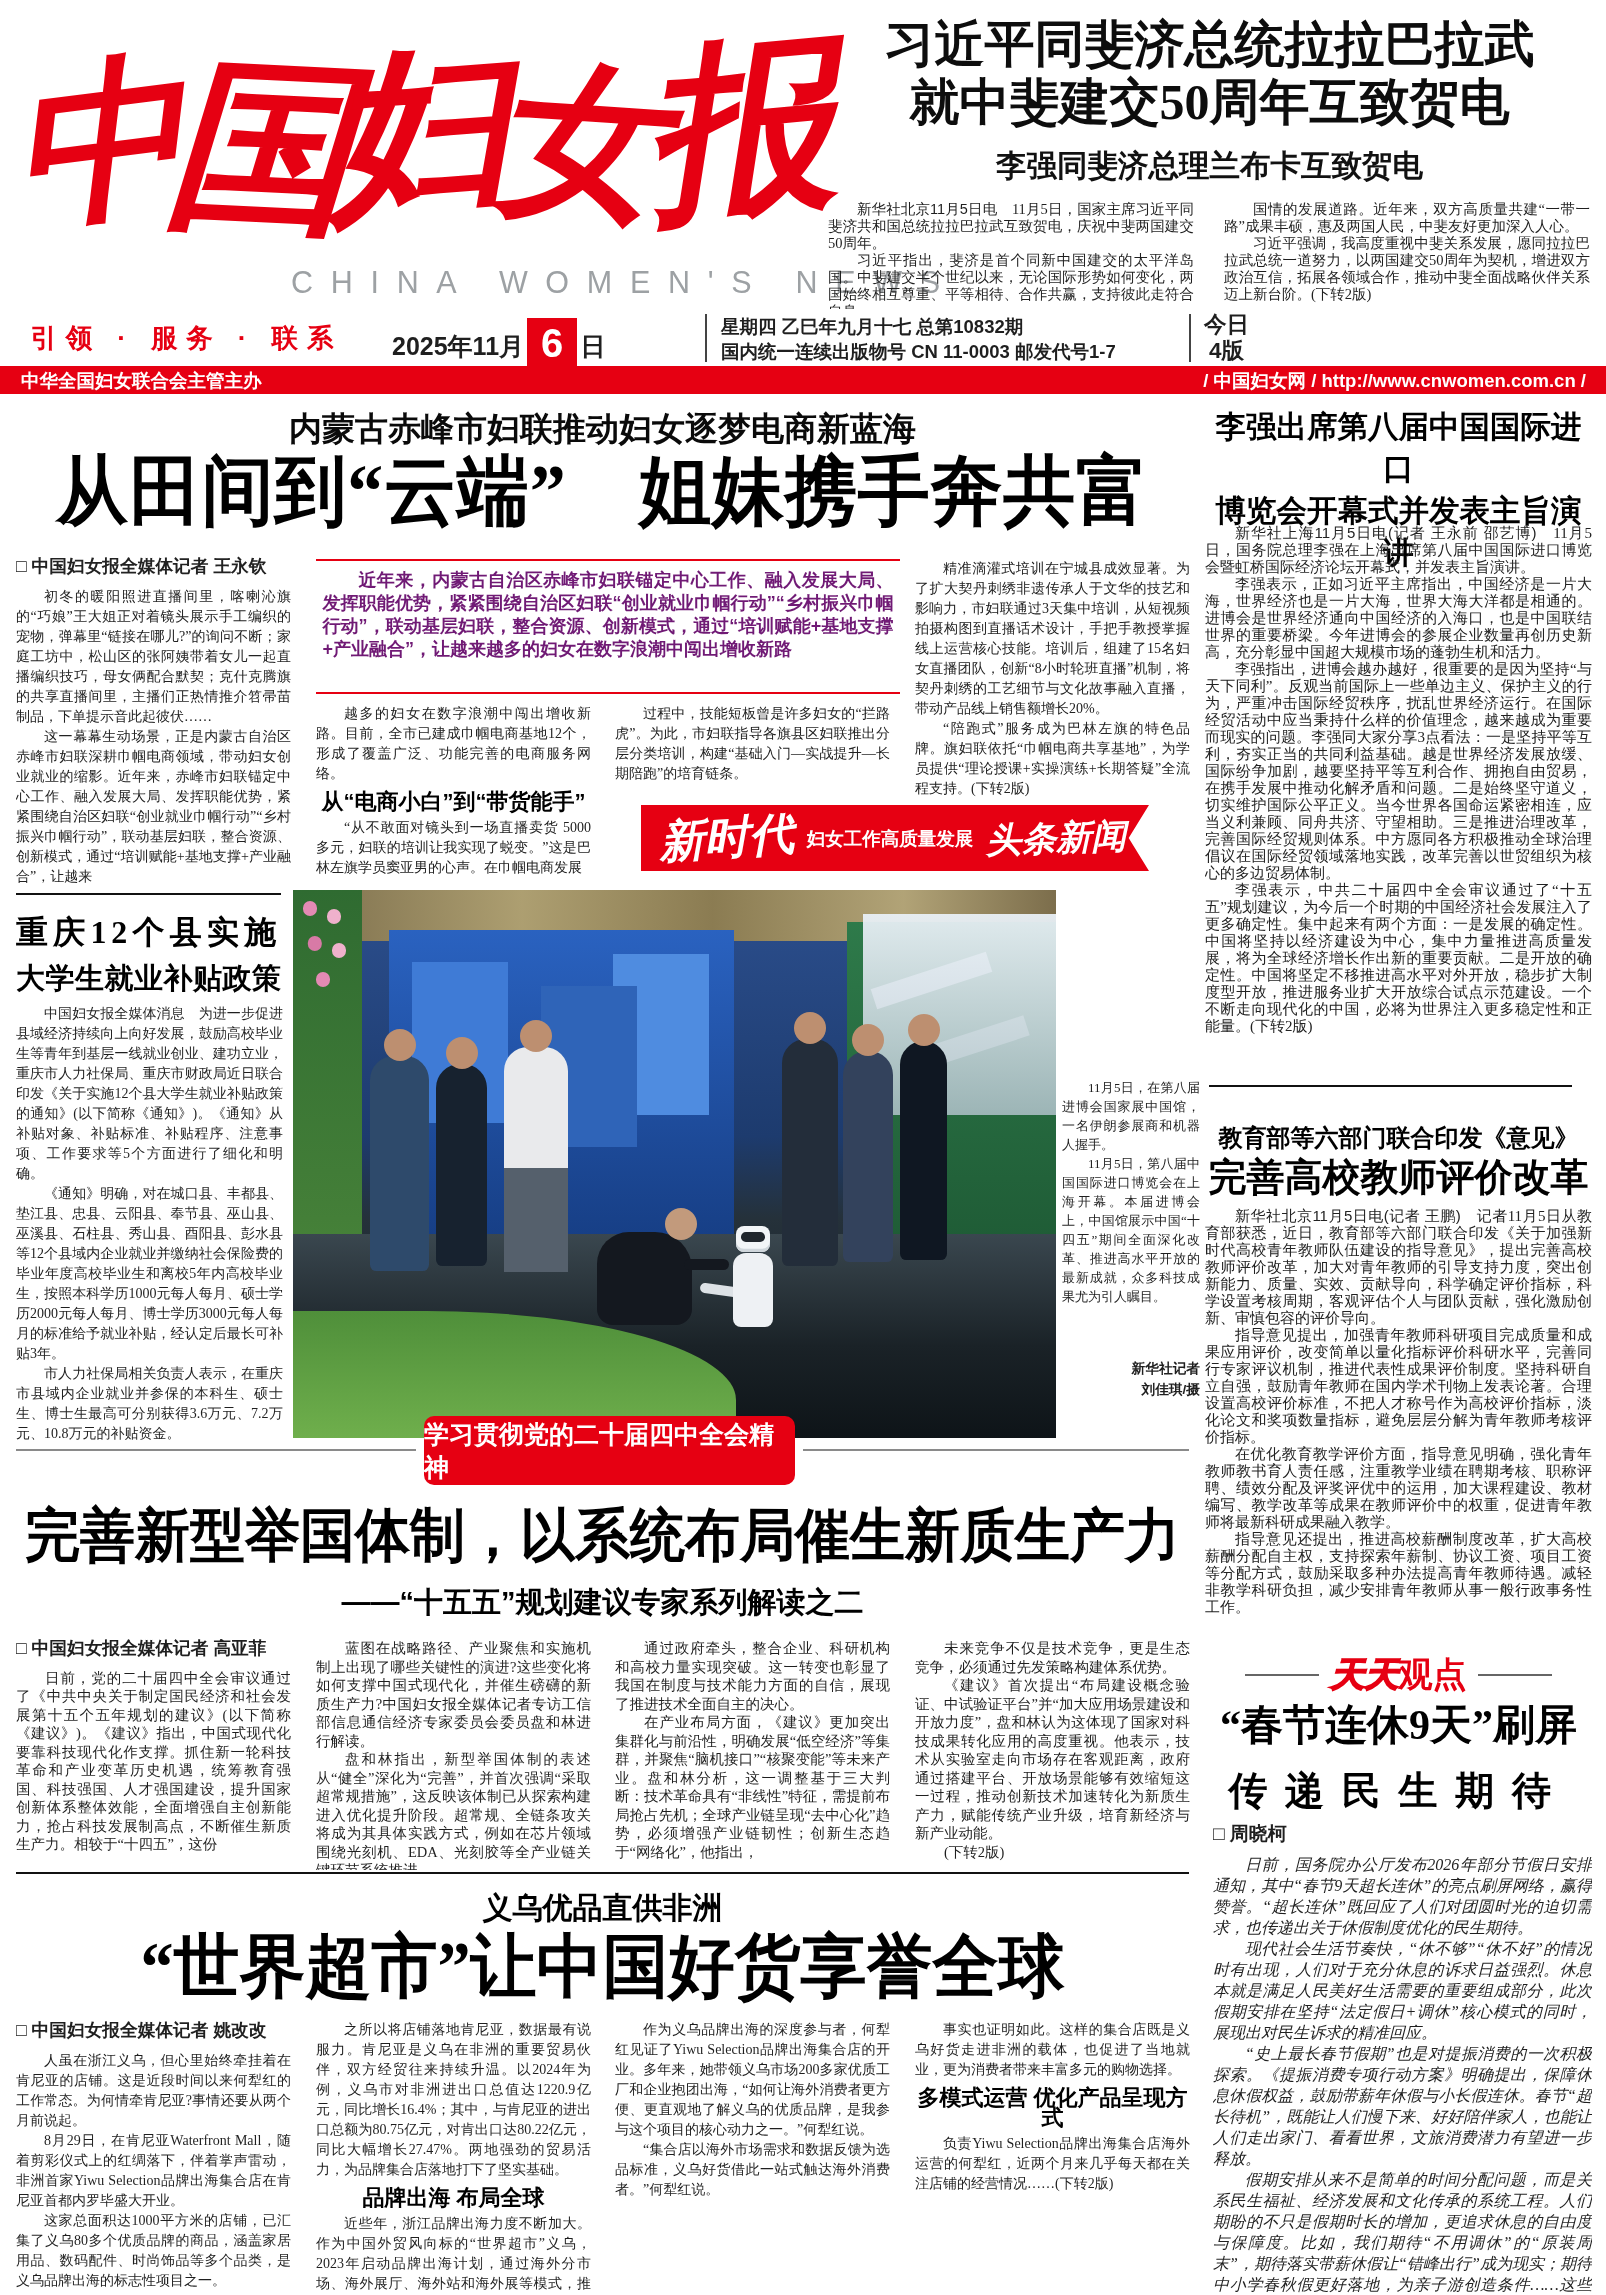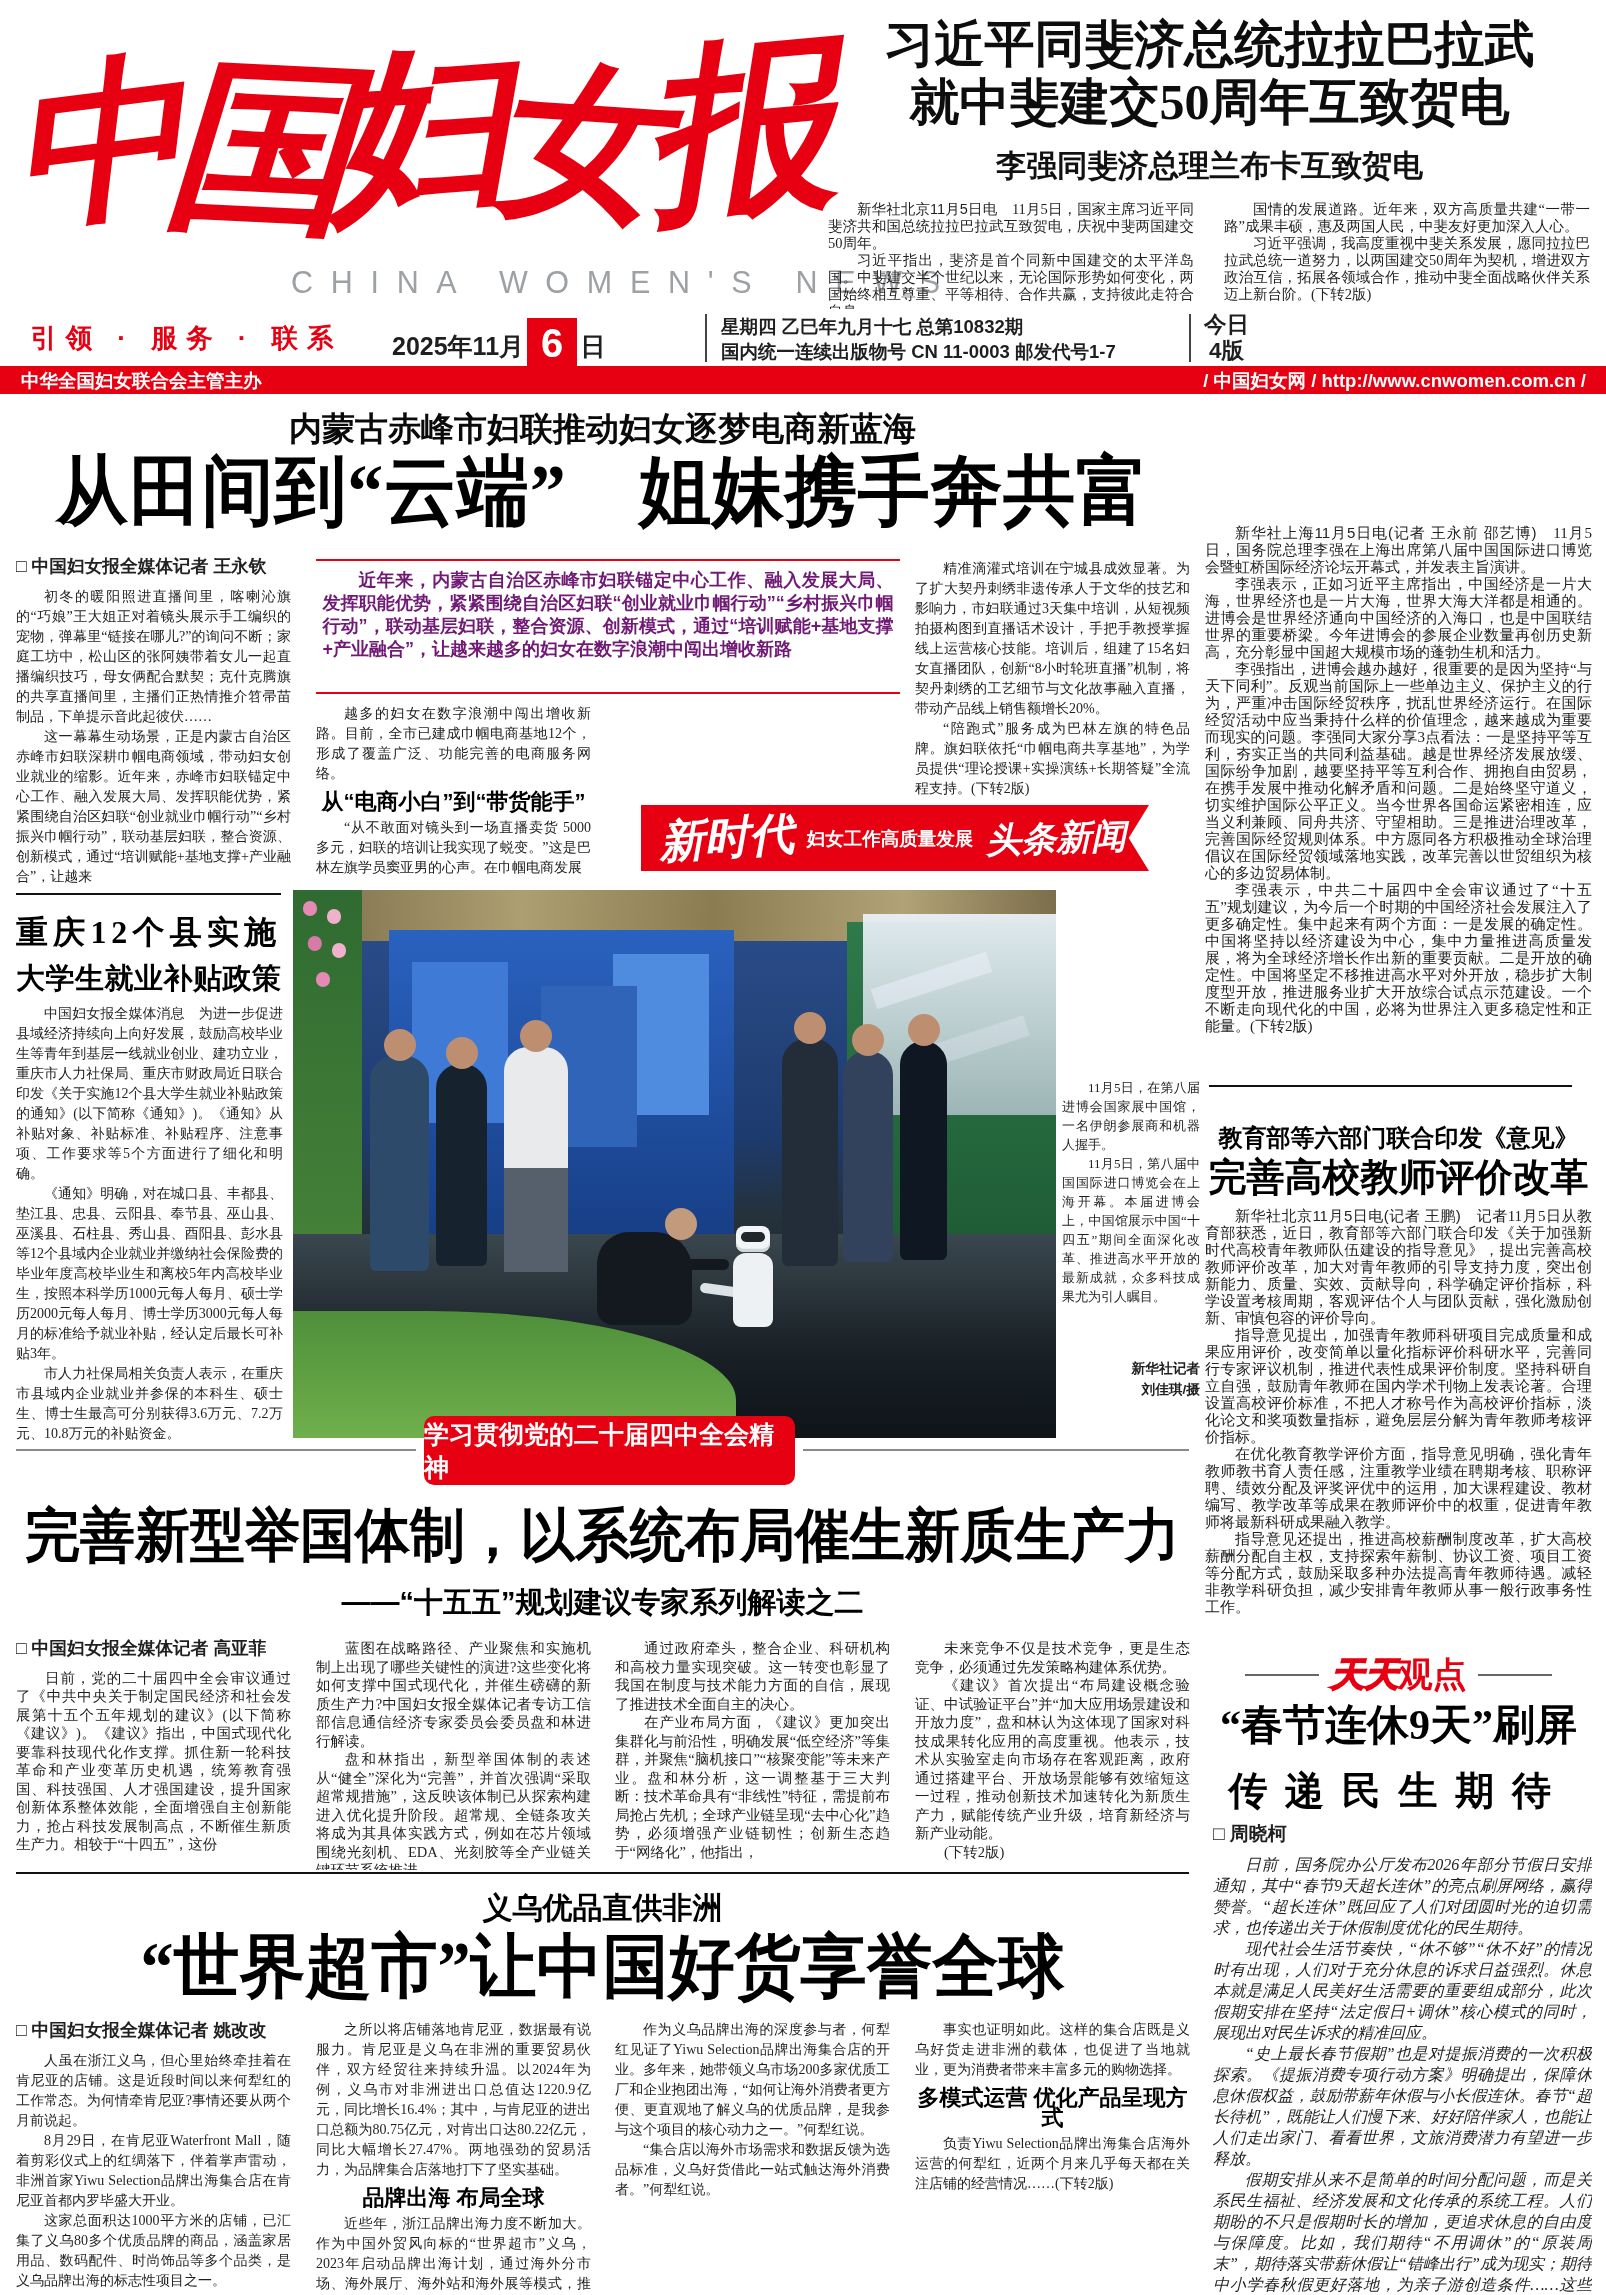--- a/index.html
+++ b/index.html
@@ -217,30 +217,37 @@
   </div>
   <div class="abs col ms-col2">
     <div>
         <p>越多的妇女在数字浪潮中闯出增收新路。目前，全市已建成巾帼电商基地12个，形成了覆盖广泛、功能完善的电商服务网络。</p>
       </div>
     <div class="subhead">从“电商小白”到“带货能手”</div>
     <div>
         <p>“从不敢面对镜头到一场直播卖货 5000多元，妇联的培训让我实现了蜕变。”这是巴林左旗学员窦亚男的心声。在巾帼电商发展</p>
       </div>
   </div>
+  <div class="abs col ms-col3">
+      <p>过程中，技能短板曾是许多妇女的“拦路虎”。为此，市妇联指导各旗县区妇联推出分层分类培训，构建“基础入门—实战提升—长期陪跑”的培育链条。</p>
+    </div>
   <div class="abs col ms-col4">
       <p>精准滴灌式培训在宁城县成效显著。为了扩大契丹刺绣非遗传承人于文华的技艺和影响力，市妇联通过3天集中培训，从短视频拍摄构图到直播话术设计，手把手教授掌握线上运营核心技能。培训后，组建了15名妇女直播团队，创新“8小时轮班直播”机制，将契丹刺绣的工艺细节与文化故事融入直播，带动产品线上销售额增长20%。</p>
       <p>“陪跑式”服务成为巴林左旗的特色品牌。旗妇联依托“巾帼电商共享基地”，为学员提供“理论授课+实操演练+长期答疑”全流程支持。(下转2版)</p>
     </div>
   <div class="abs banner">
     <span class="b1">新时代</span>
     <span class="b2">妇女工作高质量发展</span>
     <span class="b3">头条新闻</span>
   </div>
 
+  <div class="abs lq-title">
+    <div>李强出席第八届中国国际进口</div>
+    <div>博览会开幕式并发表主旨演讲</div>
+  </div>
   <div class="abs wcol lq-body">
       <p><b>新华社上海11月5日电(记者 王永前 邵艺博)</b>　11月5日，国务院总理李强在上海出席第八届中国国际进口博览会暨虹桥国际经济论坛开幕式，并发表主旨演讲。</p>
       <p>李强表示，正如习近平主席指出，中国经济是一片大海，世界经济也是一片大海，世界大海大洋都是相通的。进博会是世界经济通向中国经济的入海口，也是中国联结世界的重要桥梁。今年进博会的参展企业数量再创历史新高，充分彰显中国超大规模市场的蓬勃生机和活力。</p>
       <p>李强指出，进博会越办越好，很重要的是因为坚持“与天下同利”。反观当前国际上一些单边主义、保护主义的行为，严重冲击国际经贸秩序，扰乱世界经济运行。在国际经贸活动中应当秉持什么样的价值理念，越来越成为重要而现实的问题。李强同大家分享3点看法：一是坚持平等互利，夯实正当的共同利益基础。越是世界经济发展放缓、国际纷争加剧，越要坚持平等互利合作、拥抱自由贸易，在携手发展中推动化解矛盾和问题。二是始终坚守道义，切实维护国际公平正义。当今世界各国命运紧密相连，应当义利兼顾、同舟共济、守望相助。三是推进治理改革，完善国际经贸规则体系。中方愿同各方积极推动全球治理倡议在国际经贸领域落地实践，改革完善以世贸组织为核心的多边贸易体制。</p>
       <p>李强表示，中共二十届四中全会审议通过了“十五五”规划建议，为今后一个时期的中国经济社会发展注入了更多确定性。集中起来有两个方面：一是发展的确定性。中国将坚持以经济建设为中心，集中力量推进高质量发展，将为全球经济增长作出新的重要贡献。二是开放的确定性。中国将坚定不移推进高水平对外开放，稳步扩大制度型开放，推进服务业扩大开放综合试点示范建设。一个不断走向现代化的中国，必将为世界注入更多稳定性和正能量。(下转2版)</p>
     </div>
   <div class="abs lq-rule"></div>
 
   <div class="abs cq-rule"></div>
   <div class="abs cq-title">

